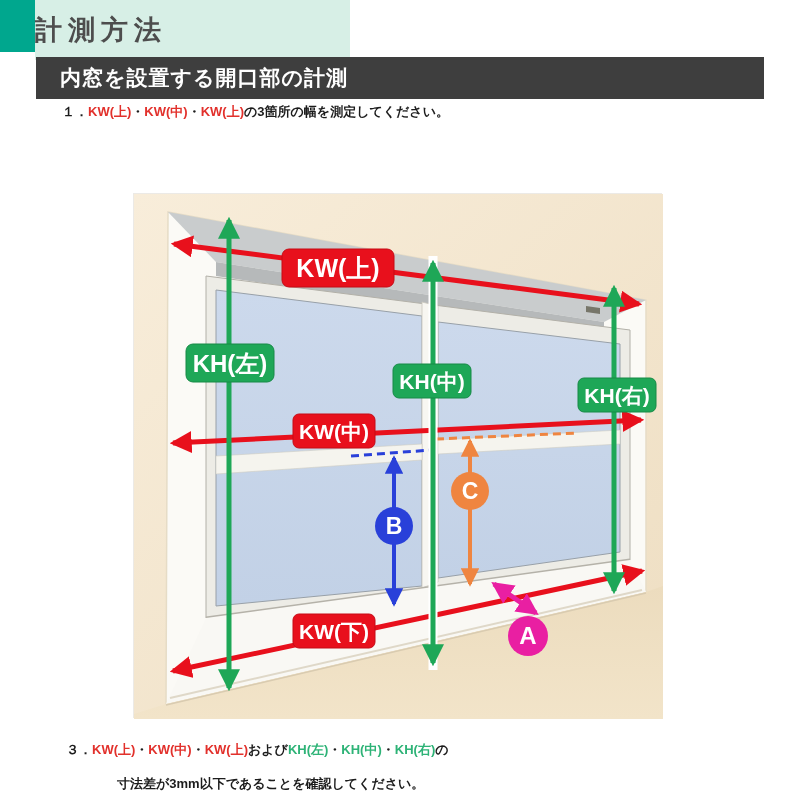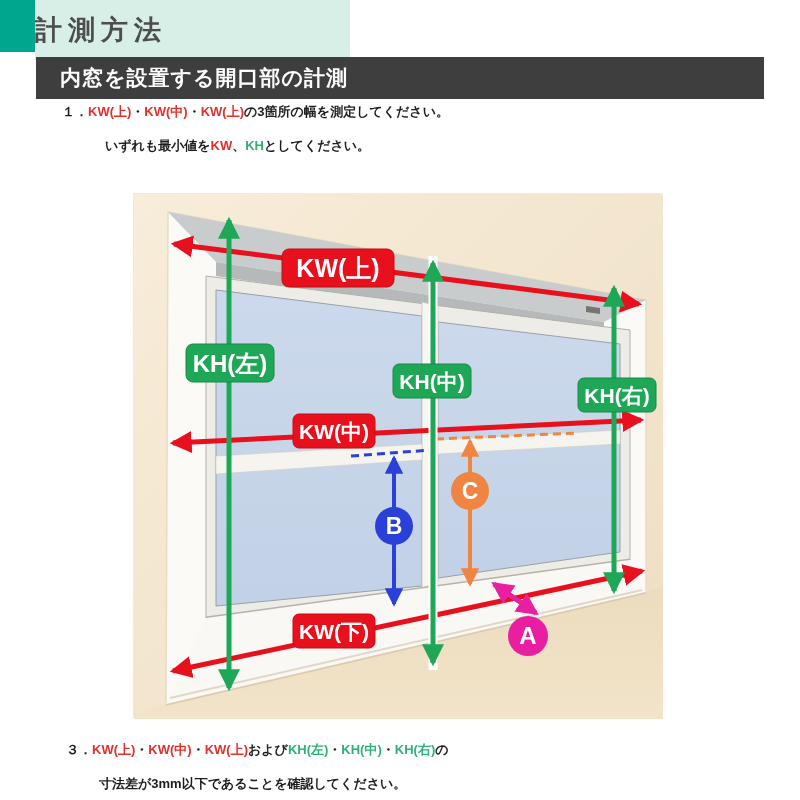--- a/index.html
+++ b/index.html
@@ -20,21 +20,21 @@
 
   .section-bar{position:absolute;left:36px;top:57px;width:728px;height:42px;background:var(--bar);
                display:flex;align-items:center;padding-left:24px;}
   .section-title{color:#ffffff;font-size:21px;font-weight:bold;letter-spacing:1px;}
 
   .steps{position:absolute;font-size:13px;font-weight:600;line-height:34px;white-space:nowrap;}
   .steps-top{left:62px;top:95px;}
   .steps-bottom{left:66px;top:733px;}
   .step-line{display:block;}
   .indent-top{margin-left:43px;}
-  .indent-bottom{margin-left:33px;}
+  .indent-bottom{margin-left:51px;}
   .seg-plain{color:var(--ink);}
   .seg-red{color:var(--textred);}
   .seg-green{color:var(--textgreen);}
 
   .photo{position:absolute;left:133px;top:193px;width:529px;height:525px;
          border:1px solid #eceae6;background:#f3e6cd;}
   svg{display:block;}
   .lbl-red{fill:var(--red);stroke:#c60b15;stroke-width:1;}
   .lbl-green{fill:var(--green);stroke:#168a46;stroke-width:1;}
   .lbl-text{fill:#ffffff;font-weight:bold;text-anchor:middle;}
@@ -47,21 +47,20 @@
 <div class="tag-banner">
   <span class="tag-title">計測方法</span>
 </div>
 
 <div class="section-bar">
   <span class="section-title">内窓を設置する開口部の計測</span>
 </div>
 
 <div class="steps steps-top">
   <span class="step-line"><span class="seg-plain">１．</span><span class="seg-red">KW(上)</span><span class="seg-plain">・</span><span class="seg-red">KW(中)</span><span class="seg-plain">・</span><span class="seg-red">KW(上)</span><span class="seg-plain">の3箇所の幅を測定してください。</span></span>
-  <span class="step-line indent-top"><span class="seg-plain">いずれも最小値を</span><span class="seg-red">KW</span><span class="seg-plain">、</span><span class="seg-green">KH</span><span class="seg-plain">としてください。</span></span>
 </div>
 
 <div class="photo">
 <svg width="529" height="525" viewBox="0 0 529 525">
   <defs>
     <linearGradient id="wallgrad" x1="0" y1="0" x2="1" y2="1">
       <stop offset="0" stop-color="#f8edda"></stop>
           <stop offset="1" stop-color="#eedec2"></stop>
     </linearGradient>
     <linearGradient id="wallgrad2" x1="0" y1="0" x2="0" y2="1">

